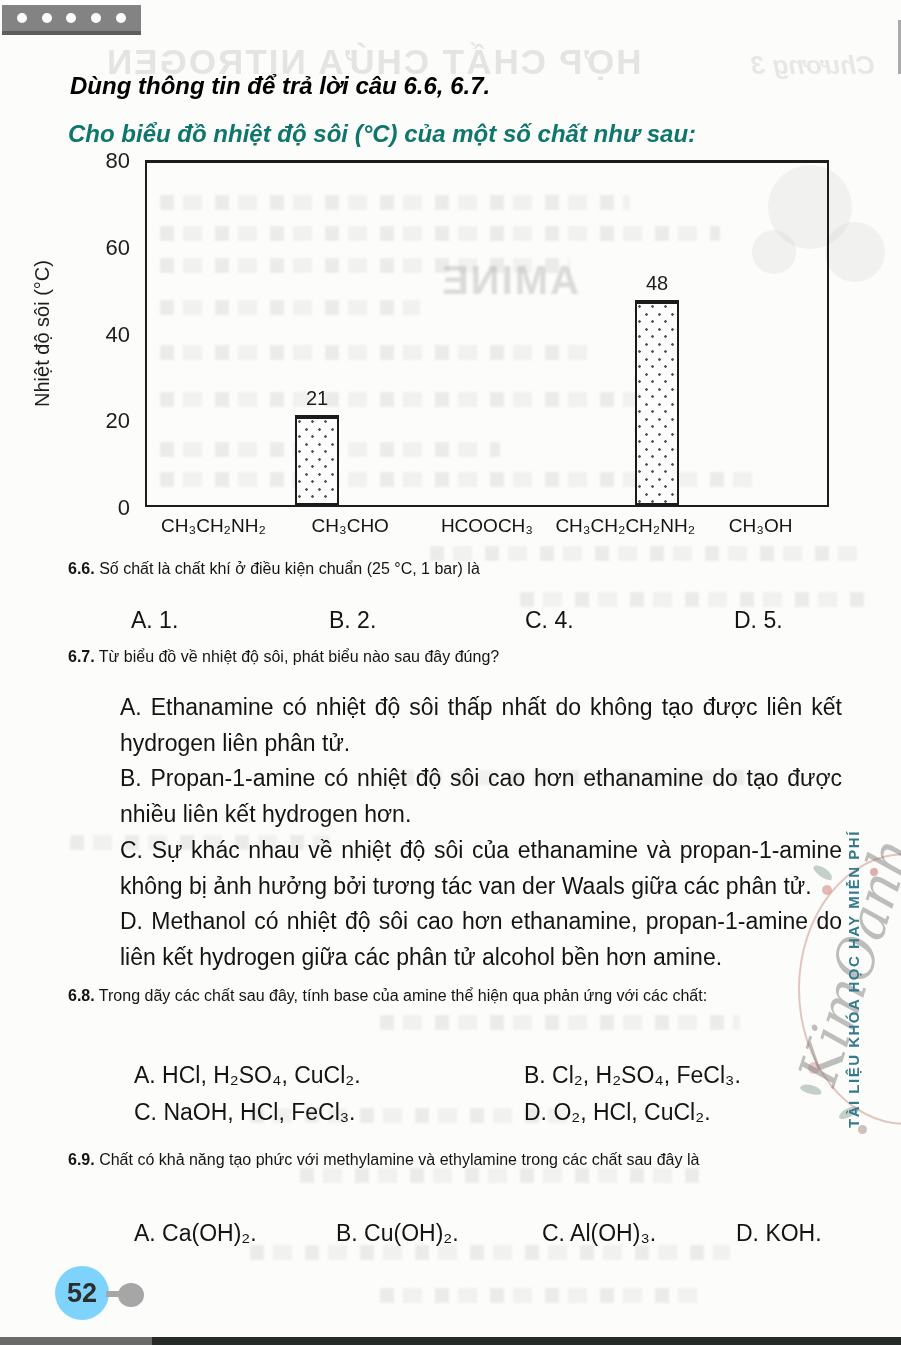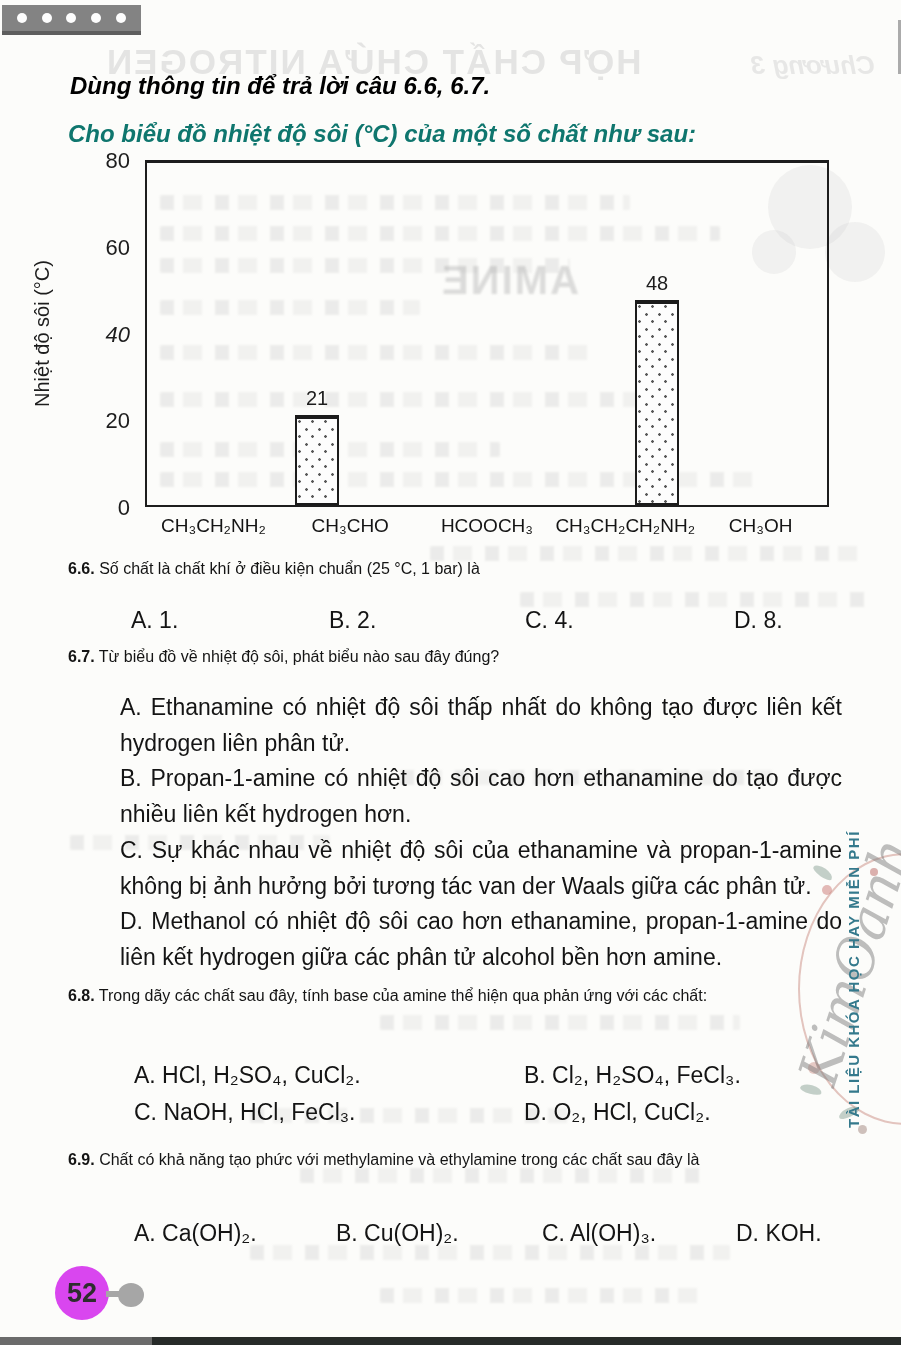--- a/index.html
+++ b/index.html
@@ -96,21 +96,21 @@
   .wm-vertical { position:absolute; left:845px; top:862px; height:266px;
     writing-mode:vertical-rl; transform:rotate(180deg);
     font-size:15px; font-weight:bold; letter-spacing:1.5px; white-space:nowrap;
     color:#34798c; pointer-events:none; }
   .floret { position:absolute; border-radius:50%; pointer-events:none; }
   .leaf { position:absolute; width:22px; height:9px; border-radius:50% 50% 50% 50%/60% 60% 40% 40%;
     background:rgba(110,140,125,.40); pointer-events:none; }
 
   
   .page-badge { position:absolute; left:55px; top:1266px; width:54px; height:54px; border-radius:50%;
-    background:#d946ef; display:flex; align-items:center; justify-content:center;
+    background:#7dd3fc; display:flex; align-items:center; justify-content:center;
     font-size:27px; font-weight:bold; color:#2d2d2d; }
   .badge-tail  { position:absolute; left:106px; top:1291px; width:16px; height:6px; background:#a6a6a6; }
   .badge-small { position:absolute; left:118px; top:1283px; width:26px; height:24px; border-radius:50%; background:#a6a6a6; }
   .bottom-bar { position:absolute; left:0; bottom:0; width:901px; height:8px;
     background:linear-gradient(90deg,#6b6b6b 0 152px,#272b29 152px); }
 </style>
 </head>
 <body>
 
 <div class="film-strip">
@@ -153,21 +153,21 @@
 <div class="instruction">Dùng thông tin để trả lời câu 6.6, 6.7.</div>
 <div class="chart-intro">Cho biểu đồ nhiệt độ sôi (°C) của một số chất như sau:</div>
 
 <div class="chart">
   <div class="ylabel-wrap">
     <span>Nhiệt độ sôi (°C)</span>
   </div>
   <div class="yticks">
       <div class="ytick" style="top: calc(100% - 12px);">0</div>
       <div class="ytick" style="top: calc(75% - 12px);">20</div>
-      <div class="ytick" style="top: calc(50% - 12px); font-style: italic;">40</div>
+      <div class="ytick" style="top: calc(50% - 12px);">40</div>
       <div class="ytick" style="top: calc(25% - 12px);">60</div>
       <div class="ytick" style="top: calc(0% - 12px);">80</div>
     </div>
   <div class="plot">
       <div class="bar-slot">
         <div class="bar-value">21</div>
         <div class="bar" style="height: 26.25%;"></div>
       </div>
       <div class="bar-slot">
         <div class="bar-value">48</div>
@@ -183,21 +183,21 @@
     </div>
 </div>
 
 <div class="q" id="q66">
   <span class="qnum">6.6.</span>
   <span>Số chất là chất khí ở điều kiện chuẩn (25 °C, 1 bar) là</span>
 </div>
 <span class="opt r66 o66a">A. 1.</span>
 <span class="opt r66 o66b">B. 2.</span>
 <span class="opt r66 o66c">C. 4.</span>
-<span class="opt r66 o66d">D. 8.</span>
+<span class="opt r66 o66d">D. 5.</span>
 
 <div class="q" id="q67">
   <span class="qnum">6.7.</span>
   <span>Từ biểu đồ về nhiệt độ sôi, phát biểu nào sau đây đúng?</span>
 </div>
 <div class="q67-opt" id="q67a">A. Ethanamine có nhiệt độ sôi thấp nhất do không tạo được liên kết hydrogen liên phân tử.</div>
 <div class="q67-opt" id="q67b">B. Propan-1-amine có nhiệt độ sôi cao hơn ethanamine do tạo được nhiều liên kết hydrogen hơn.</div>
 <div class="q67-opt" id="q67c">C. Sự khác nhau về nhiệt độ sôi của ethanamine và propan-1-amine không bị ảnh hưởng bởi tương tác van der Waals giữa các phân tử.</div>
 <div class="q67-opt" id="q67d">D. Methanol có nhiệt độ sôi cao hơn ethanamine, propan-1-amine do liên kết hydrogen giữa các phân tử alcohol bền hơn amine.</div>
 

